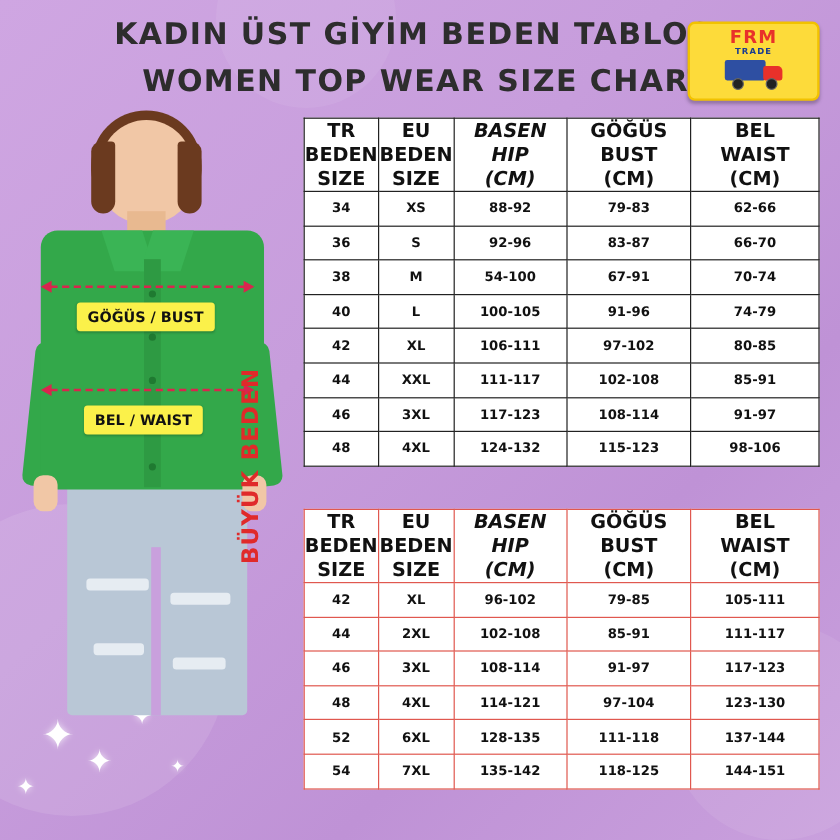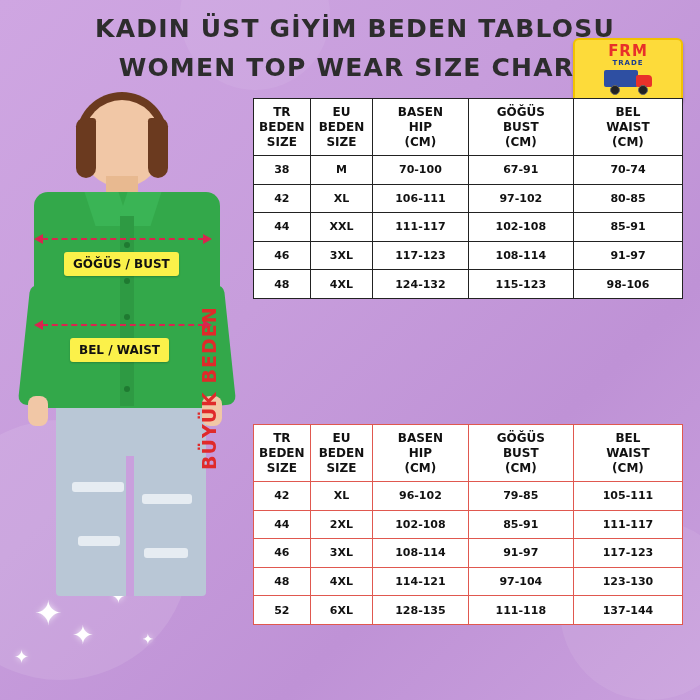--- a/index.html
+++ b/index.html
@@ -69,21 +69,20 @@
     position: absolute;
     left: 573px;
     top: 18px;
     width: 106px;
     height: 62px;
     background: #fddb3a;
     border: 2px solid #f2c200;
     border-radius: 6px;
     box-shadow: 0 2px 3px rgba(0,0,0,0.25);
     overflow: hidden;
-    margin-top: 20px;
   }
   .logo-name {
     position: absolute;
     top: 2px;
     left: 0;
     width: 100%;
     text-align: center;
     font-size: 15px;
     font-weight: bold;
     color: #e8312a;
@@ -293,35 +292,35 @@
   }
   .tbl td, .tbl th {
     border: 1px solid #222;
     text-align: center;
     vertical-align: middle;
     font-size: 11px;
     font-weight: bold;
     color: #111;
     padding: 0;
   }
-  .tbl th { font-size: 12px; line-height: 1.25; }
+  .tbl th { font-size: 16px; line-height: 1.25; }
 
   #table1 { left: 253px; top: 98px; width: 430px; }
   #table1 th { height: 56px; }
   #table1 td { height: 27.6px; }
 
   #table2 { left: 253px; top: 424px; width: 430px; }
   #table2 th { height: 56px; }
   #table2 td { height: 27.6px; }
   #table2 td, #table2 th { border-color: #e0584f; }
   #table2 th { color: #111; }
 
   .col1 { width: 56px; }
   .col2 { width: 62px; }
-  .col3 { width: 96px; }
+  .col3 { width: 96px; font-style: italic; }
   .col4 { width: 106px; margin-top: 16px; }
   .col5 { width: 110px; }
 </style>
 </head>
 <body>
 
 <div id="page">
 
   <div class="blob b1"></div>
   <div class="blob b2"></div>
@@ -414,25 +413,46 @@
         </th>
         <th class="col5">
           <div>BEL</div>
           <div>WAIST</div>
           <div>(CM)</div>
         </th>
       </tr>
     </thead>
     <tbody>
       <tr>
+        <td>34</td>
+        <td>XS</td>
+        <td>88-92</td>
+        <td>79-83</td>
+        <td>62-66</td>
+      </tr>
+      <tr>
+        <td>36</td>
+        <td>S</td>
+        <td>92-96</td>
+        <td>83-87</td>
+        <td>66-70</td>
+      </tr>
+      <tr>
         <td>38</td>
         <td>M</td>
-        <td>70-100</td>
+        <td>54-100</td>
         <td>67-91</td>
         <td>70-74</td>
+      </tr>
+      <tr>
+        <td>40</td>
+        <td>L</td>
+        <td>100-105</td>
+        <td>91-96</td>
+        <td>74-79</td>
       </tr>
       <tr>
         <td>42</td>
         <td>XL</td>
         <td>106-111</td>
         <td>97-102</td>
         <td>80-85</td>
       </tr>
       <tr>
         <td>44</td>
@@ -517,16 +537,23 @@
         <td>97-104</td>
         <td>123-130</td>
       </tr>
       <tr>
         <td>52</td>
         <td>6XL</td>
         <td>128-135</td>
         <td>111-118</td>
         <td>137-144</td>
       </tr>
+      <tr>
+        <td>54</td>
+        <td>7XL</td>
+        <td>135-142</td>
+        <td>118-125</td>
+        <td>144-151</td>
+      </tr>
     </tbody>
   </table>
 
 </div>
 
 </body></html>

